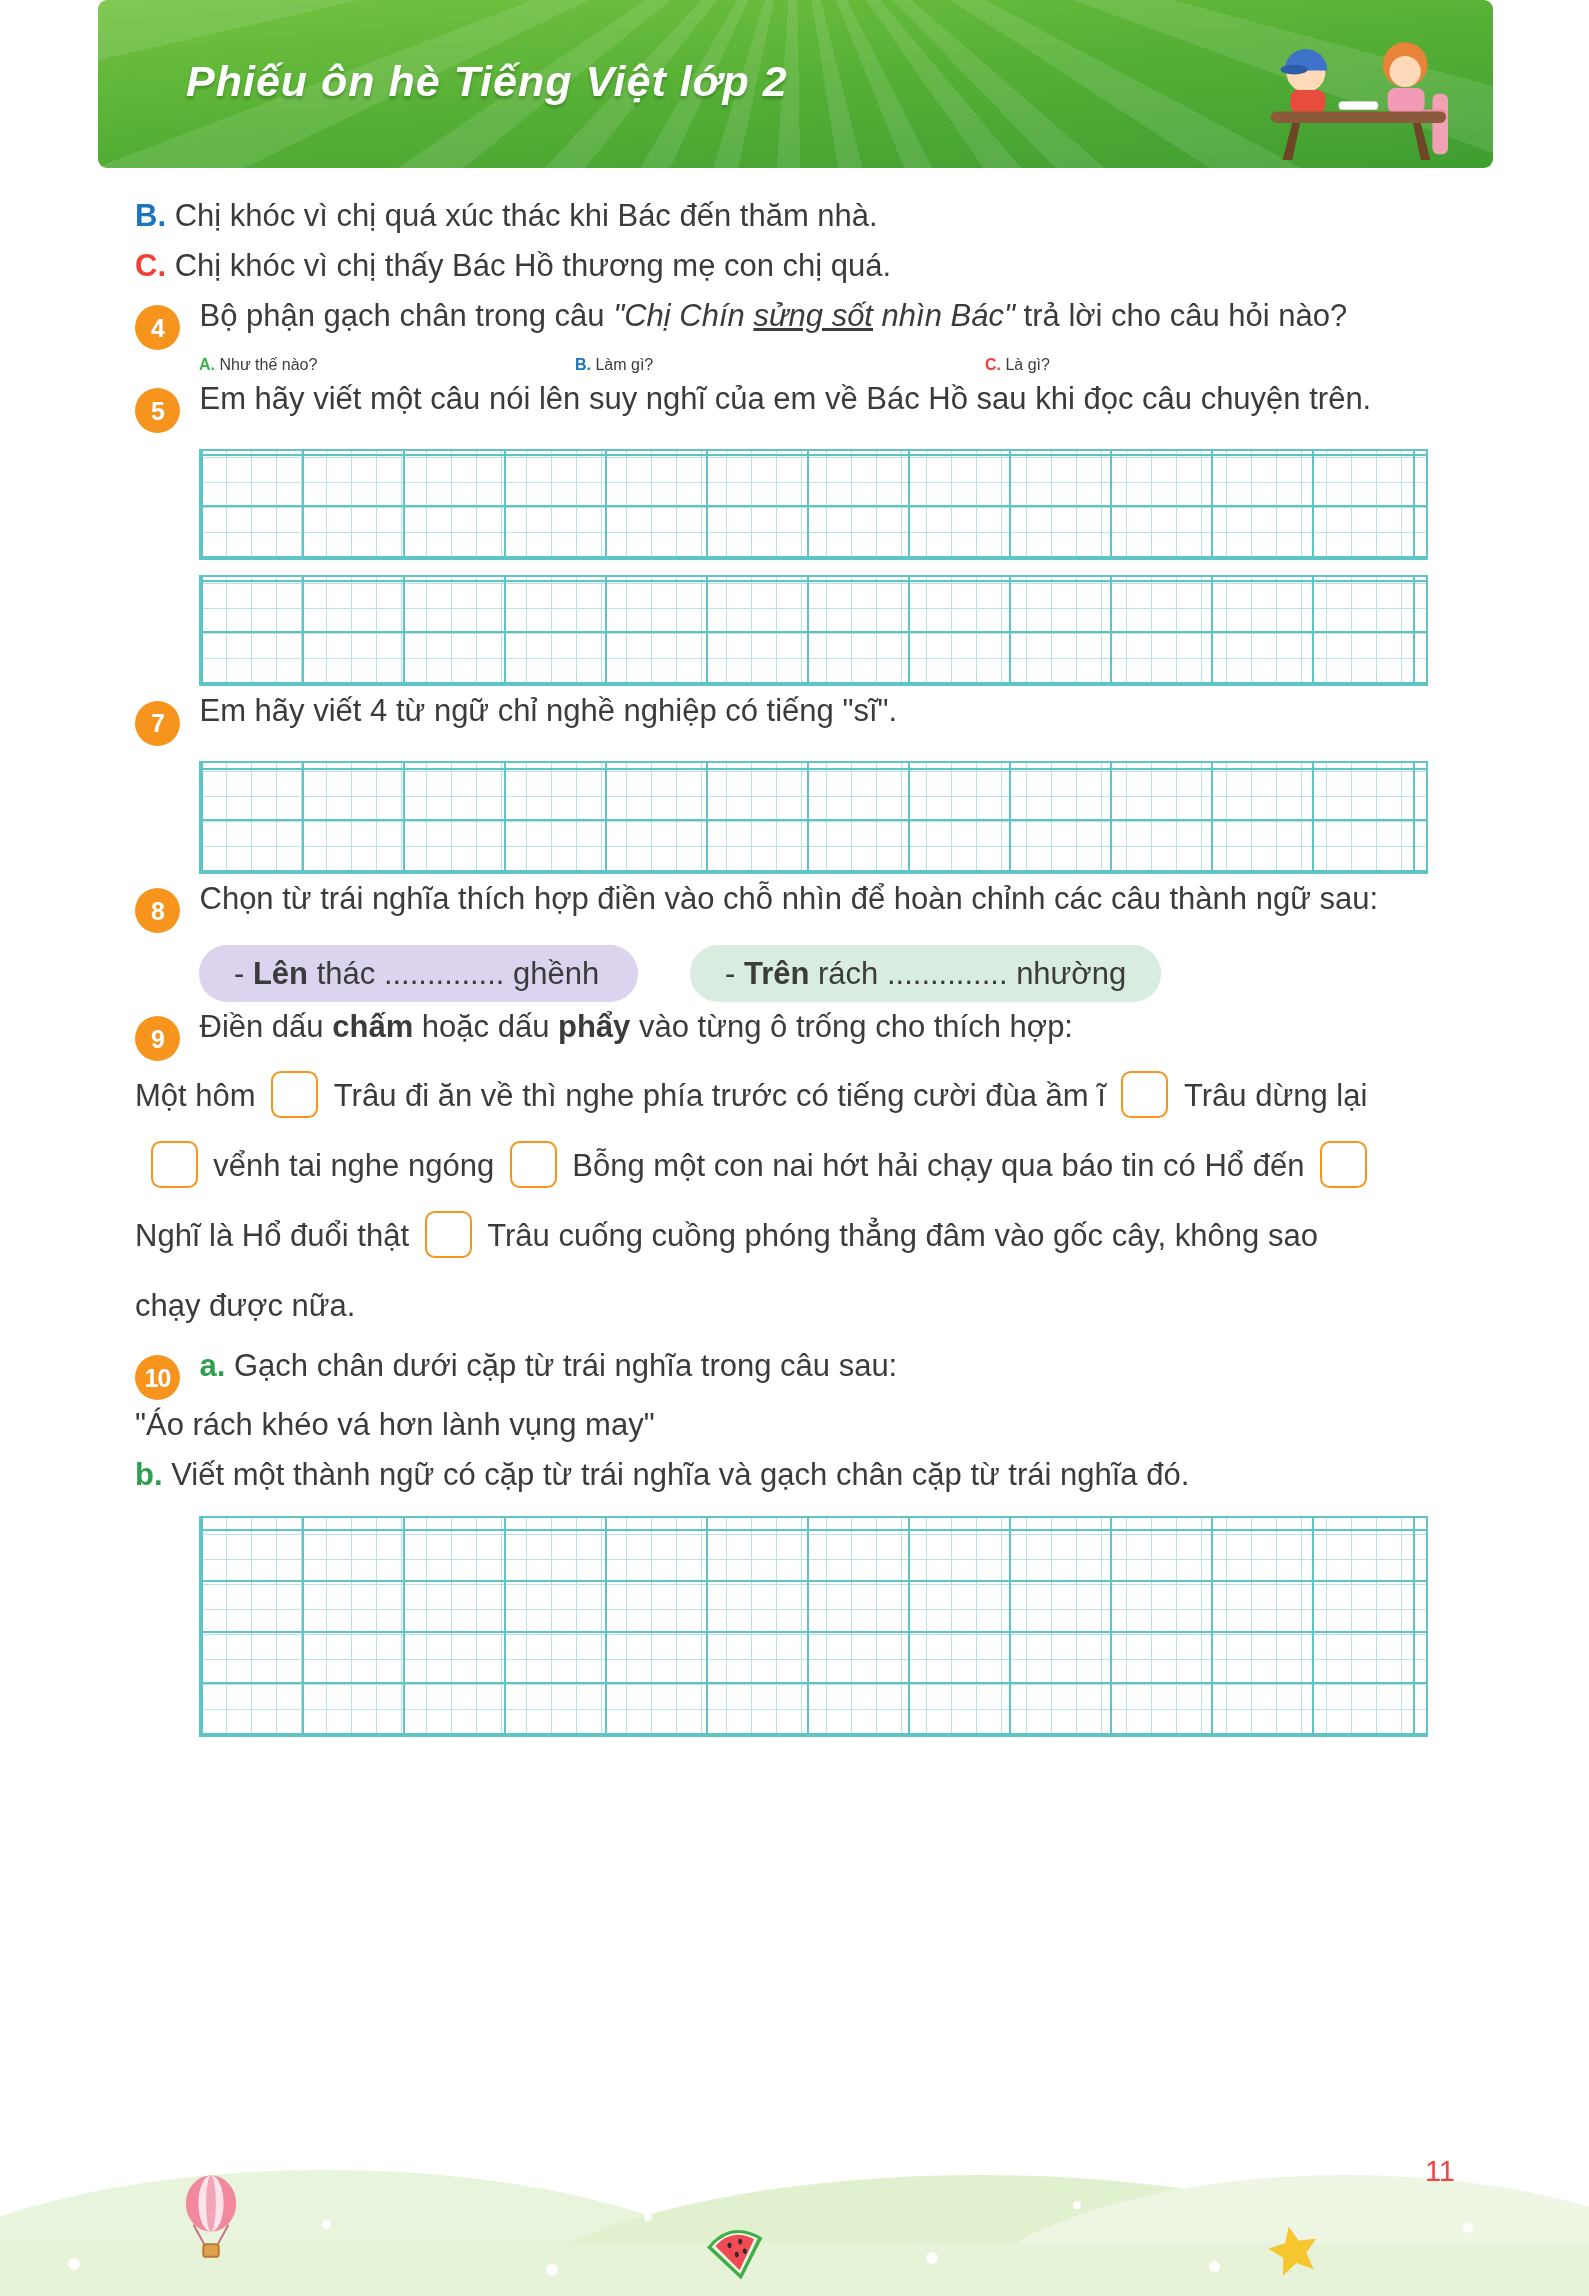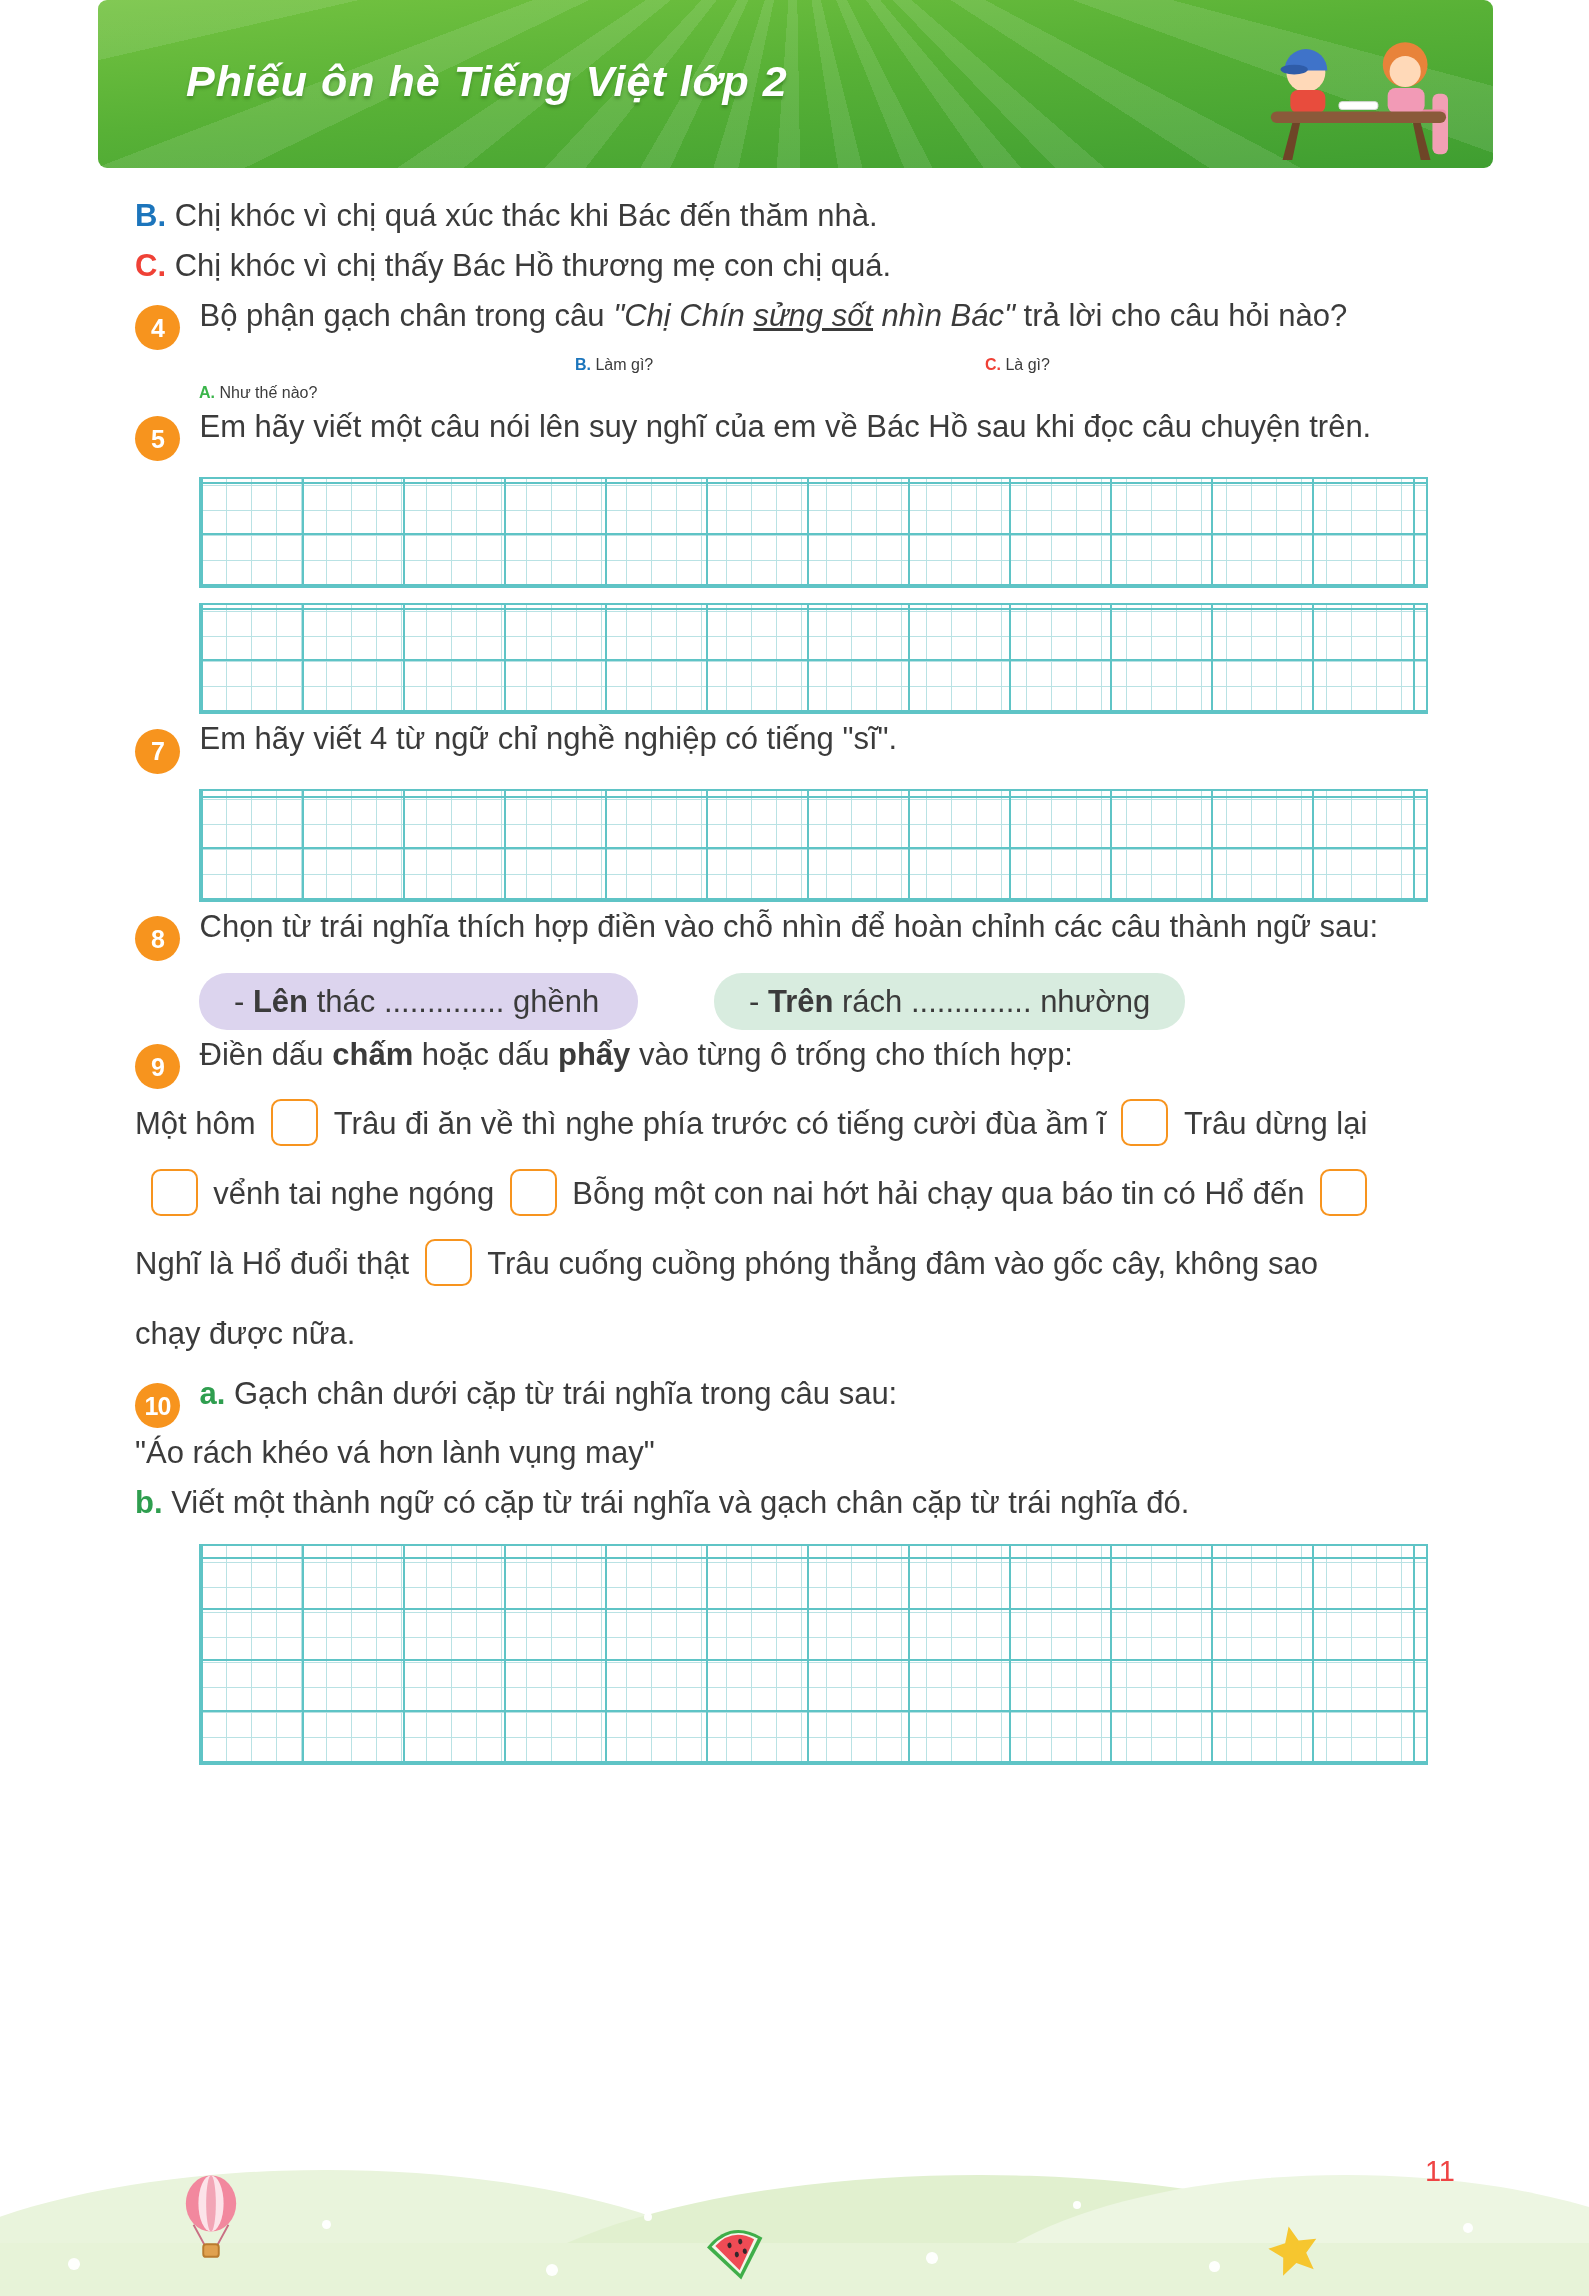--- a/index.html
+++ b/index.html
@@ -32,36 +32,36 @@
     margin-right:19.5px; vertical-align:-10.7px;
   }
   .lt { font-weight:bold; }
   .lt-a { color:#3AB54A; }
   .lt-b { color:#1C75BC; }
   .lt-c { color:#EF4136; }
   .sub { font-weight:bold; color:#2f9e4f; }
   .u { text-decoration:underline; }
   .q4 { margin-top:7.8px; }
   .opts { margin-left:64px; margin-top:5.9px; display:flex; }
-  .opt-1 { width:376px;margin-top:28px; } .opt-2 { width:410px; }
+  .opt-1 { width:376px; } .opt-2 { width:410px; }
   .q5 { margin-top:5.9px; }
 
   .grid {
     margin-left:64px; width:1225px; border:2px solid #5fc4c6; margin-top:15.6px;
     background-color:#fff;
     background-image:
       repeating-linear-gradient(90deg, #5fc4c6 0 2px, transparent 2px 101px),
       repeating-linear-gradient(0deg, #5fc4c6 0 2px, transparent 2px 51px),
       repeating-linear-gradient(90deg, #b9e2e4 0 1px, transparent 1px 25px),
       repeating-linear-gradient(0deg, #b9e2e4 0 1px, transparent 1px 25px);
   }
   .h110 { height:107px; } .h112 { height:109px; } .h222 { height:217px; }
   .mt34 { margin-top:33px; } .mt30 { margin-top:29px; } .mt36 { margin-top:35px; } .mt6 { margin-top:5.9px; }
 
-  .pills { margin:11.7px 0 0 64px; display:flex; gap:76px;align-items:center; }
+  .pills { margin:11.7px 0 0 64px; display:flex; gap:52px;align-items:center; }
   .pill {
     height:57px; line-height:57px; border-radius:28px; padding:0 35px;
     font-size:31px; min-width:439px; box-sizing:border-box;
   }
   .pill-purple { background:#dcd4ee; }
   .pill-green  { background:#d8ecdf; }
 
   .q9-para { margin-left:64px; margin-top:5.9px; width:1248px; line-height:70px !important; }
   .blank-box {
     display:inline-block; width:43px; height:43px; border:2.9px solid #F7941E;

